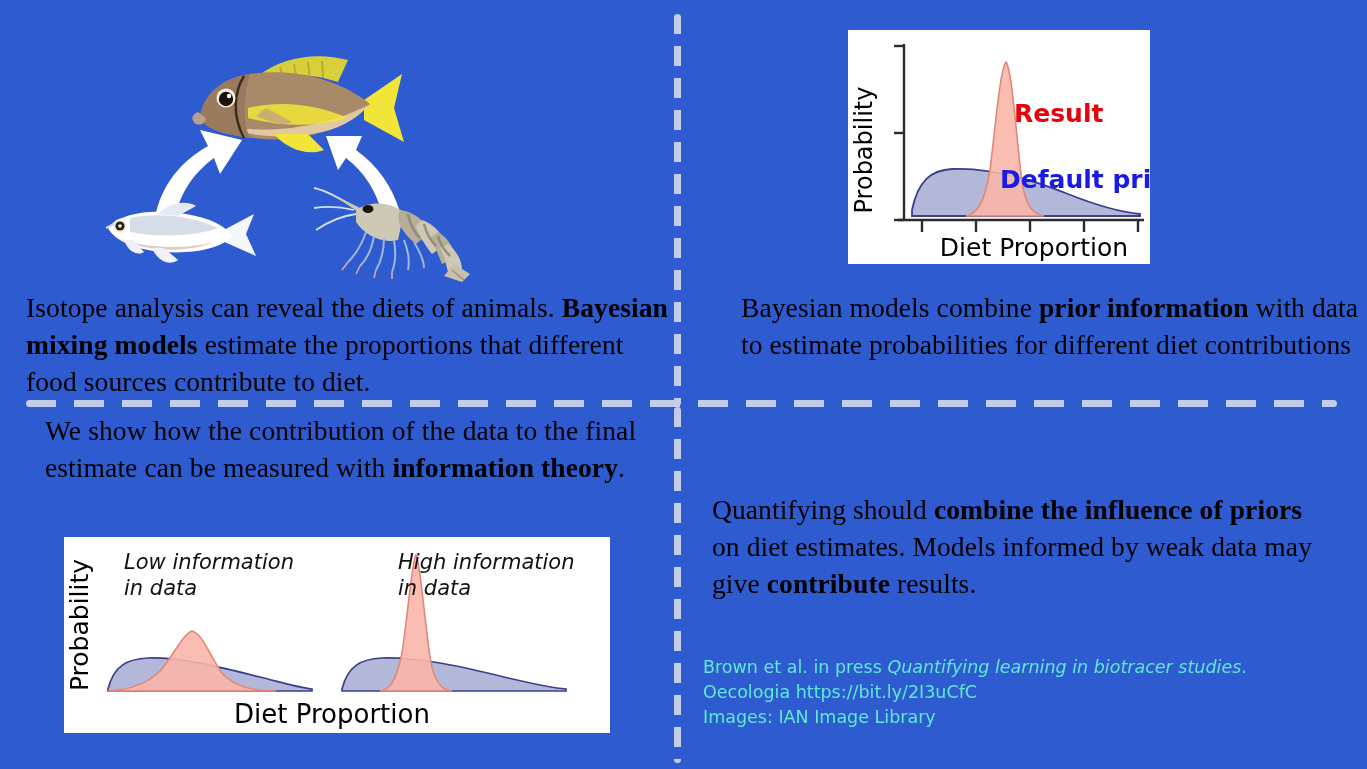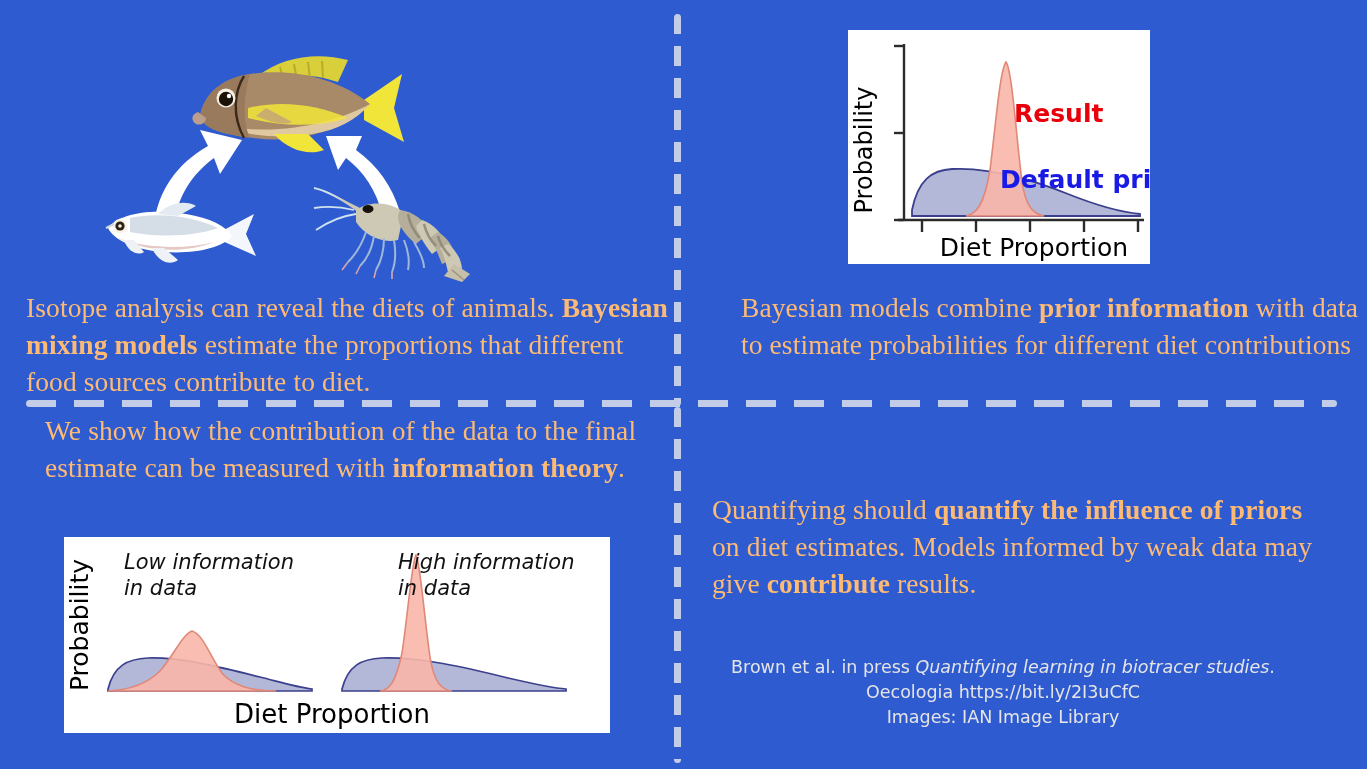--- a/index.html
+++ b/index.html
@@ -28,41 +28,40 @@
   .divider-v2 {
     position:absolute; left:674px; top:407px; width:7px; height:356px;
     background:linear-gradient(#c3cde8 0 20px, transparent 20px 32px);
     background-size:100% 32px;
     border-radius:4px;
   }
 
   
   .para {
     position:absolute;
-    color:#fdba74;
+    color:#000000;
     font-family:"Liberation Serif", serif;
     font-size:27.5px;
     line-height:37px;
     letter-spacing:0.1px;
   }
   .para b { font-weight:bold; }
 
   #txt-topleft   { left:26px;  top:289px; width:650px; }
   #txt-topright  { left:697px; top:289px; width:640px;margin-left:44px; }
   #txt-botleft   { left:45px;  top:412px; width:635px; }
   #txt-botright  { left:712px; top:491px; width:600px; }
 
   
   #citation {
     position:absolute; left:703px; top:655px; width:600px;
-    color:#e5e5e5;
+    color:#5eead4;
     font-family:"DejaVu Sans", sans-serif;
     font-size:17.5px;
     line-height:25px;
-    text-align:center;
   }
   #citation i { font-style:italic; }
 
   
   .chart-panel {
     position:absolute; background:#ffffff;
   }
   #chart-top { left:848px; top:30px; width:302px; height:234px; }
   #chart-bot { left:64px;  top:537px; width:546px; height:196px; }
 
@@ -246,17 +245,17 @@
       <text x="268" y="186" fill="#000000" font-family="DejaVu Sans, sans-serif" font-size="26" text-anchor="middle">Diet Proportion</text>
     </svg>
   </div>
 
   <div class="para" id="txt-topleft"><span>Isotope analysis can reveal the diets of animals. </span><b>Bayesian mixing models</b><span> estimate the proportions that different food sources contribute to diet.</span></div>
 
   <div class="para" id="txt-topright"><span>Bayesian models combine </span><b>prior information</b><span> with data to estimate probabilities for different diet contributions</span></div>
 
   <div class="para" id="txt-botleft"><span>We show how the contribution of the data to the final estimate can be measured with </span><b>information theory</b><span>.</span></div>
 
-  <div class="para" id="txt-botright"><span>Quantifying should </span><b>quantify the influence of priors</b><span> on diet estimates. Models informed by weak data may give </span><b>contribute</b><span> results.</span></div>
+  <div class="para" id="txt-botright"><span>Quantifying should </span><b>combine the influence of priors</b><span> on diet estimates. Models informed by weak data may give </span><b>contribute</b><span> results.</span></div>
 
   <div id="citation"><span>Brown et al. in press </span><i>Quantifying learning in biotracer studies</i><span>. Oecologia https://bit.ly/2I3uCfC</span><br><span>Images: IAN Image Library</span></div>
 
 </div>
 
 </body></html>

